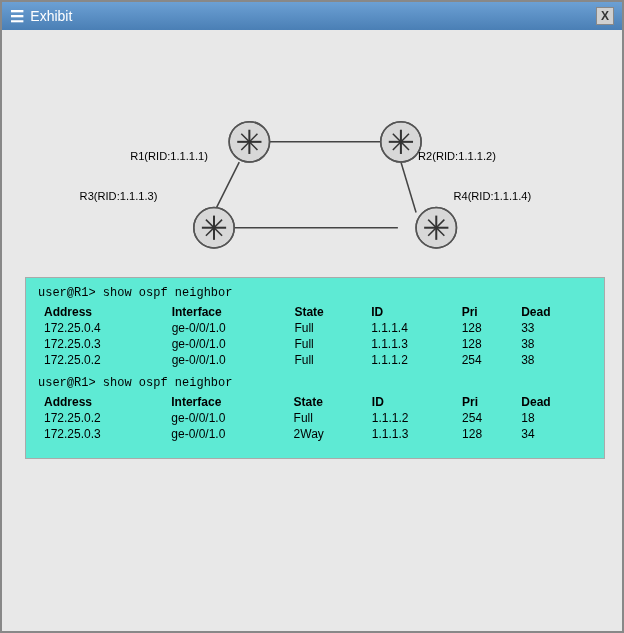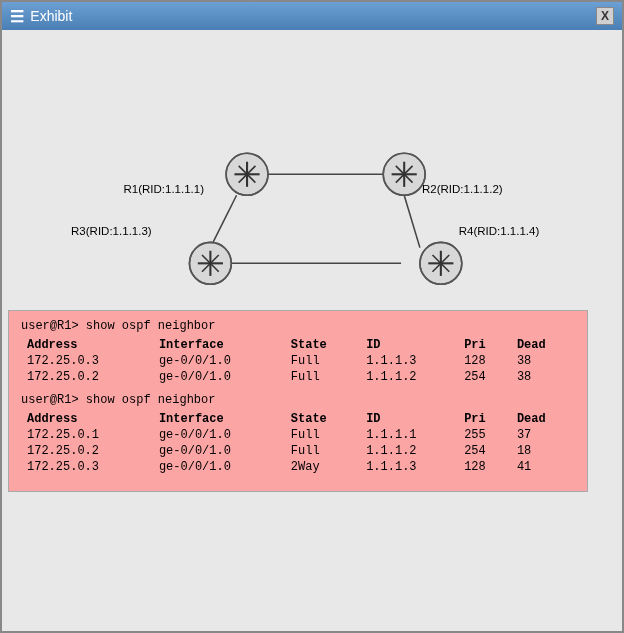--- a/index.html
+++ b/index.html
@@ -53,56 +53,55 @@
       font-size: 12px;
       font-weight: bold;
       cursor: pointer;
       color: #333;
     }
     .content {
       flex: 1;
       background: #e8e8e8;
       display: flex;
       flex-direction: column;
-      align-items: flex-start;
-      padding: 6px;
-      margin-top: 44px;
+      align-items: flex-end;
+      padding: 17px;
     }
     .diagram-area {
       width: 100%;
       height: 220px;
       position: relative;
       margin-bottom: 10px;
     }
     .diagram-svg {
       width: 100%;
       height: 100%;
     }
     .table-area {
       width: 580px;
-      background: #fca5a5;
+      background: #5eead4;
       border: 1px solid #aaa;
       padding: 8px 12px;
       font-family: 'Courier New', monospace;
       font-size: 12px;
     }
     .table-section {
       margin-bottom: 8px;
     }
     .cmd-line {
       margin-bottom: 4px;
     }
     .data-table {
       width: 100%;
       border-collapse: collapse;
     }
     .data-table th, .data-table td {
       text-align: left;
       padding: 1px 6px;
-      font-family: Liberation Mono, monospace;
+      font-family: Liberation Sans, sans-serif;
       font-size: 12px;
     }
     .conn-line {
       stroke: #444;
       stroke-width: 1.5;
     }
   </style>
 </head>
 <body>
 
@@ -179,20 +178,28 @@
             <tr>
               <th>Address</th>
               <th>Interface</th>
               <th>State</th>
               <th>ID</th>
               <th>Pri</th>
               <th>Dead</th>
             </tr>
           </thead>
           <tbody id="tbody1">
+          <tr>
+                <td>172.25.0.4</td>
+                <td>ge-0/0/1.0</td>
+                <td>Full</td>
+                <td>1.1.1.4</td>
+                <td>128</td>
+                <td>33</td>
+              </tr>
               <tr>
                 <td>172.25.0.3</td>
                 <td>ge-0/0/1.0</td>
                 <td>Full</td>
                 <td>1.1.1.3</td>
                 <td>128</td>
                 <td>38</td>
               </tr>
               <tr>
                 <td>172.25.0.2</td>
@@ -213,42 +220,34 @@
             <tr>
               <th>Address</th>
               <th>Interface</th>
               <th>State</th>
               <th>ID</th>
               <th>Pri</th>
               <th>Dead</th>
             </tr>
           </thead>
           <tbody id="tbody2">
-          <tr>
-                <td>172.25.0.1</td>
-                <td>ge-0/0/1.0</td>
-                <td>Full</td>
-                <td>1.1.1.1</td>
-                <td>255</td>
-                <td>37</td>
-              </tr>
               <tr>
                 <td>172.25.0.2</td>
                 <td>ge-0/0/1.0</td>
                 <td>Full</td>
                 <td>1.1.1.2</td>
                 <td>254</td>
                 <td>18</td>
               </tr>
               <tr>
                 <td>172.25.0.3</td>
                 <td>ge-0/0/1.0</td>
                 <td>2Way</td>
                 <td>1.1.1.3</td>
                 <td>128</td>
-                <td>41</td>
+                <td>34</td>
               </tr>
             </tbody>
         </table>
       </div>
     </div>
   </div>
 </div>
 
 </body></html>

